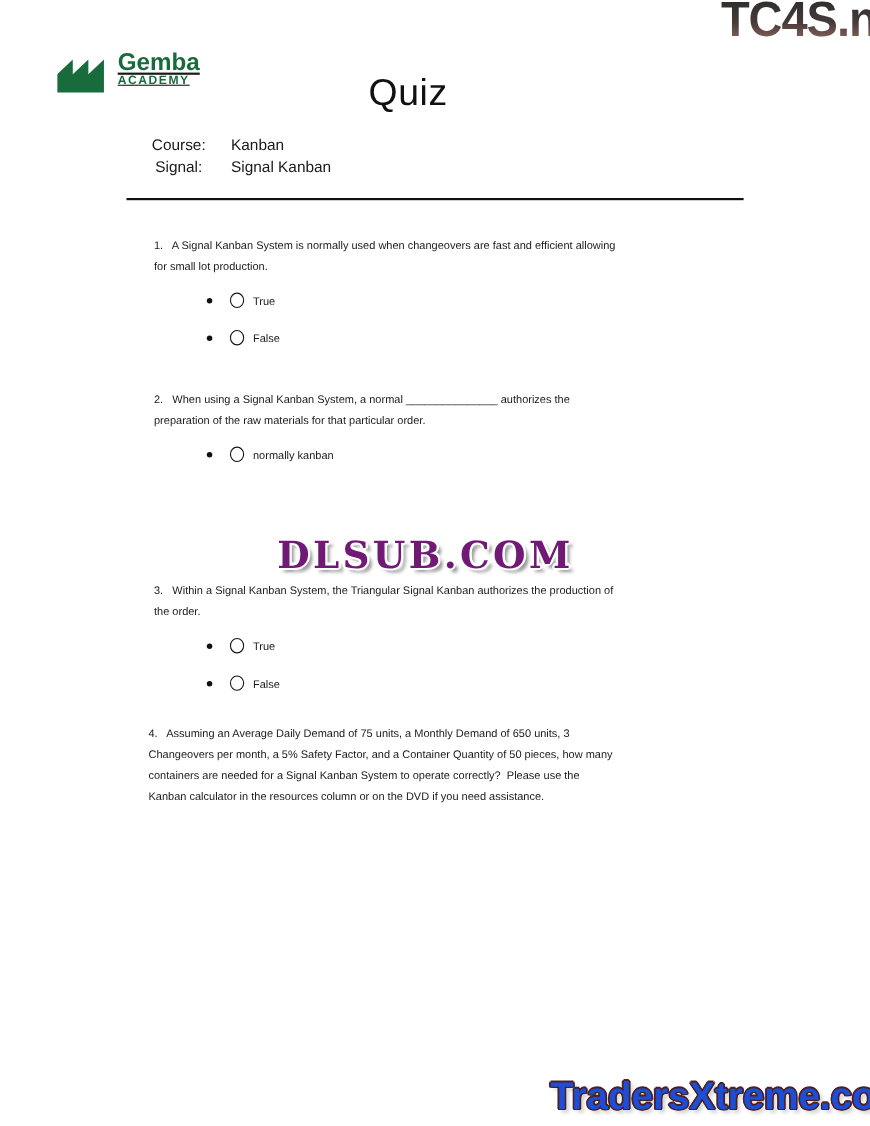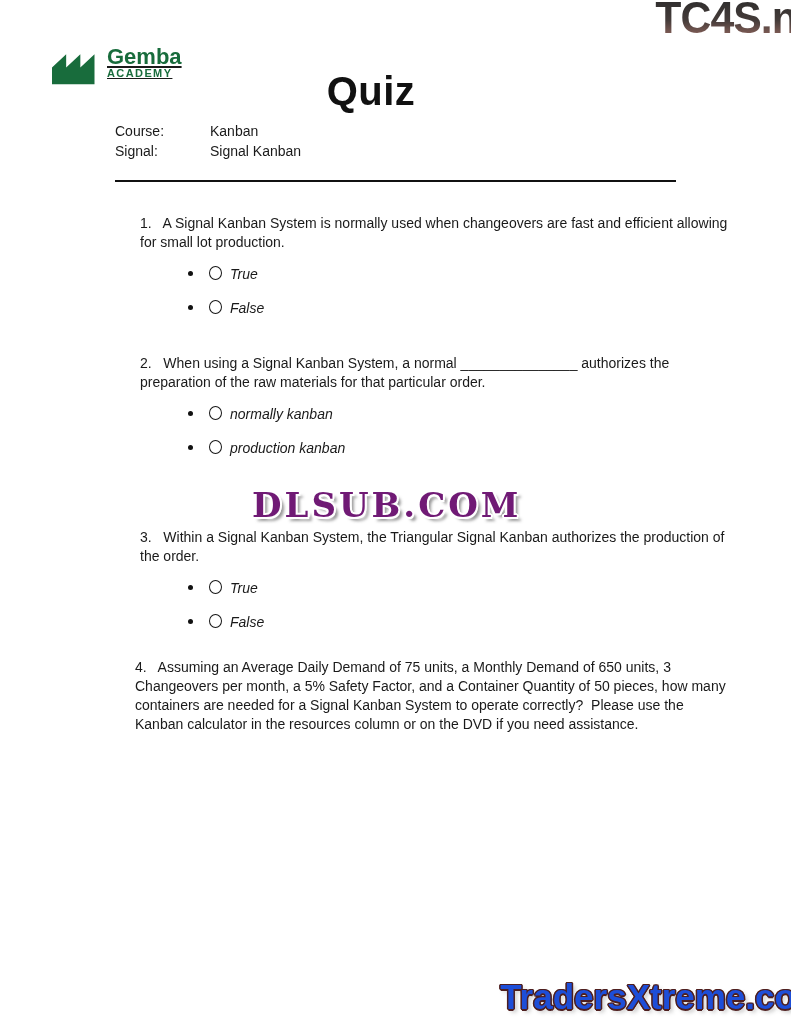--- a/index.html
+++ b/index.html
@@ -28,41 +28,41 @@
   
   .logo { position:absolute; left:52px; top:45px; display:flex; align-items:flex-start; gap:5px; }
   .logo svg { width:50px; height:40px; display:block; }
   .logo-text { display:flex; flex-direction:column; padding-top:2px;text-decoration:underline; }
   .logo-name { font-size:22px; font-weight:bold; color:#186C3C; line-height:20px; }
   .logo-sub  { font-size:11px; font-weight:bold; color:#186C3C; letter-spacing:1.4px; line-height:13px; }
 
   
   .quiz-title {
     position:absolute; left:115px; top:42px; width:512px;
-    text-align:center; font-size:40px; font-weight:bold; letter-spacing:0.5px;
+    text-align:center; font-size:34px; font-weight:normal; letter-spacing:0.5px;
     color:#111;
   }
 
   
   .course-info { position:absolute; left:115px; top:121px; font-size:14px; line-height:20px; }
-  .info-row { display:flex; }
+  .info-row { display:flex;text-align:center; }
   .info-label { width:95px; }
 
   .divider { position:absolute; left:115px; top:180px; width:561px; height:2px; background:#111; }
 
   
-  .question { position:absolute; font-size:14px; line-height:19px; }
+  .question { position:absolute; font-size:10px; line-height:19px; }
   .q-text { margin:0; white-space:pre-wrap; }
   .q1 { left:140px; top:214px; width:610px; }
   .q2 { left:140px; top:354px; width:610px; }
   .q3 { left:140px; top:528px; width:610px; }
   .q4 { left:135px; top:658px; width:655px; }
 
   .options { list-style:none; margin:13px 0 0 0; padding:0; }
-  .option  { position:relative; height:16px; margin-bottom:18px; padding-left:90px;font-style:italic; }
+  .option  { position:relative; height:16px; margin-bottom:18px; padding-left:90px; }
   .q4 .option { margin-bottom:20px; }
   .bullet {
     position:absolute; left:48px; top:6px; width:5px; height:5px;
     background:#111; border-radius:50%;
   }
   .radio {
     position:absolute; left:69px; top:1px; width:13px; height:14px;
     border:1.6px solid #161616; border-radius:50%; box-sizing:border-box;
     background:transparent;
   }
@@ -144,25 +144,20 @@
 
   <section class="question q2">
     <p class="q-text">2.   When using a Signal Kanban System, a normal _______________ authorizes the
 preparation of the raw materials for that particular order.</p>
     <ul class="options">
       <li class="option">
         <span class="bullet"></span>
         <span class="radio"></span>
         <span class="opt-label">normally kanban</span>
       </li>
-      <li class="option">
-        <span class="bullet"></span>
-        <span class="radio"></span>
-        <span class="opt-label">production kanban</span>
-      </li>
     </ul>
   </section>
 
   <div class="dlsub">DLSUB.COM</div>
 
   <section class="question q3">
     <p class="q-text">3.   Within a Signal Kanban System, the Triangular Signal Kanban authorizes the production of
 the order.</p>
     <ul class="options">
       <li class="option">

